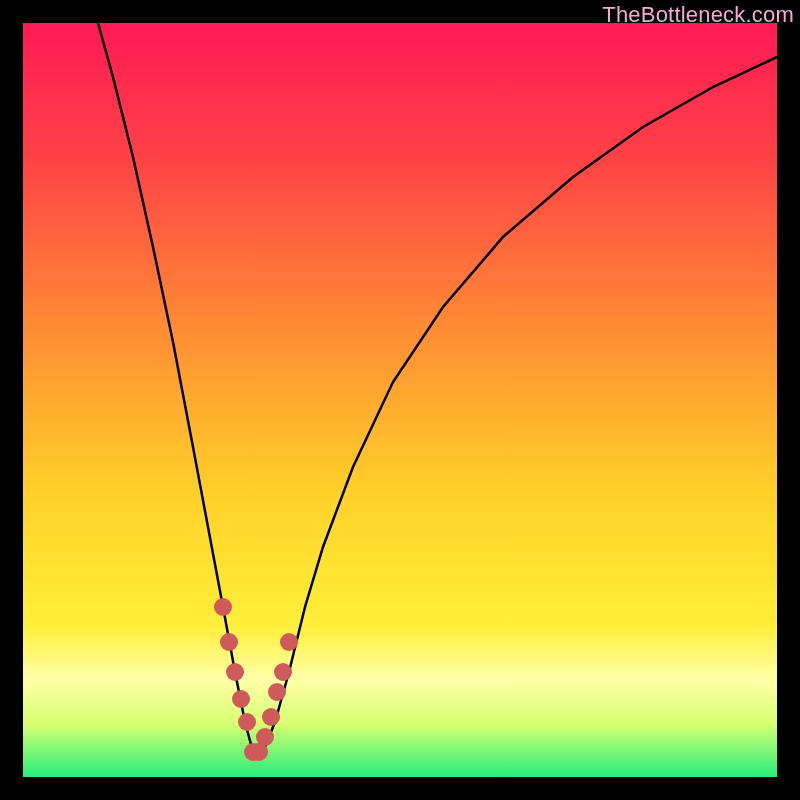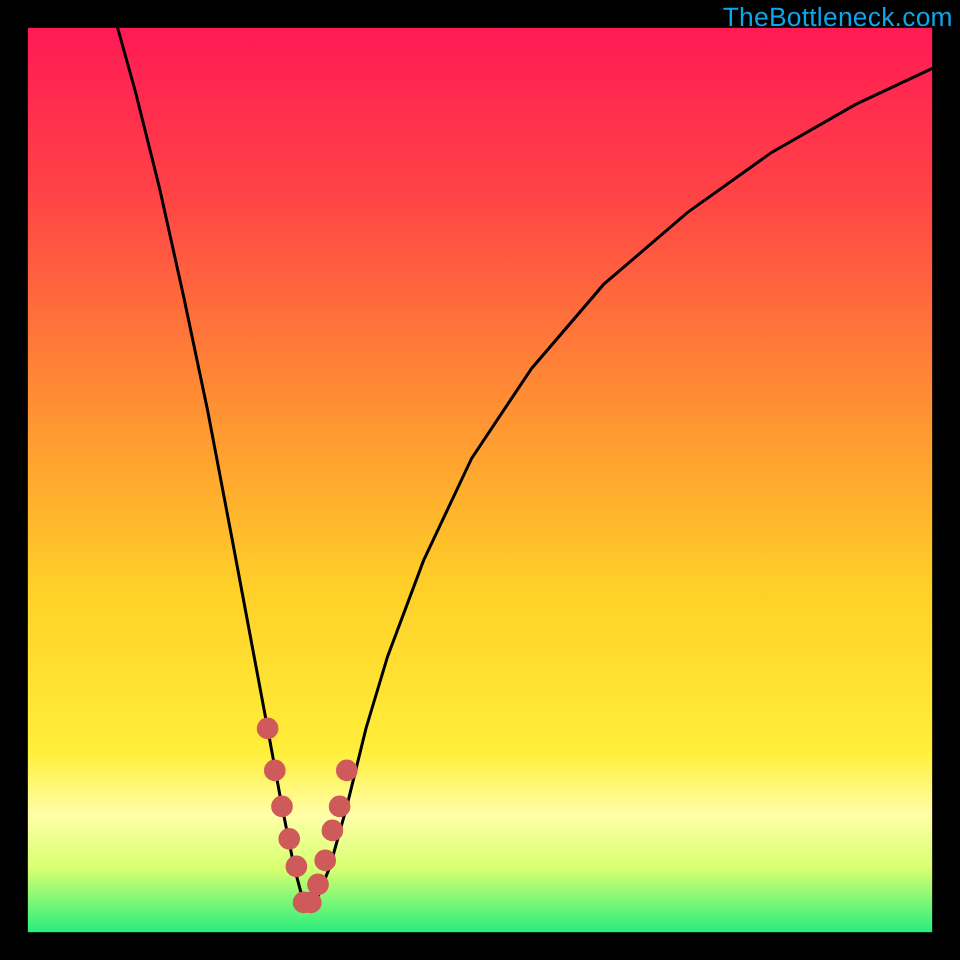--- a/index.html
+++ b/index.html
@@ -24,21 +24,21 @@
     left: 0;
     top: 0;
     width: 754px;
     height: 754px;
   }
   .watermark {
     position: absolute;
     top: 2px;
     right: 6px;
     font-size: 22px;
-    color: #0ea5e9;
+    color: #f9a8d4;
     letter-spacing: 0.2px;
     font-weight: 500;
     pointer-events: none;
   }
   svg {
     position: absolute;
     left: 0;
     top: 0;
   }
 </style>

